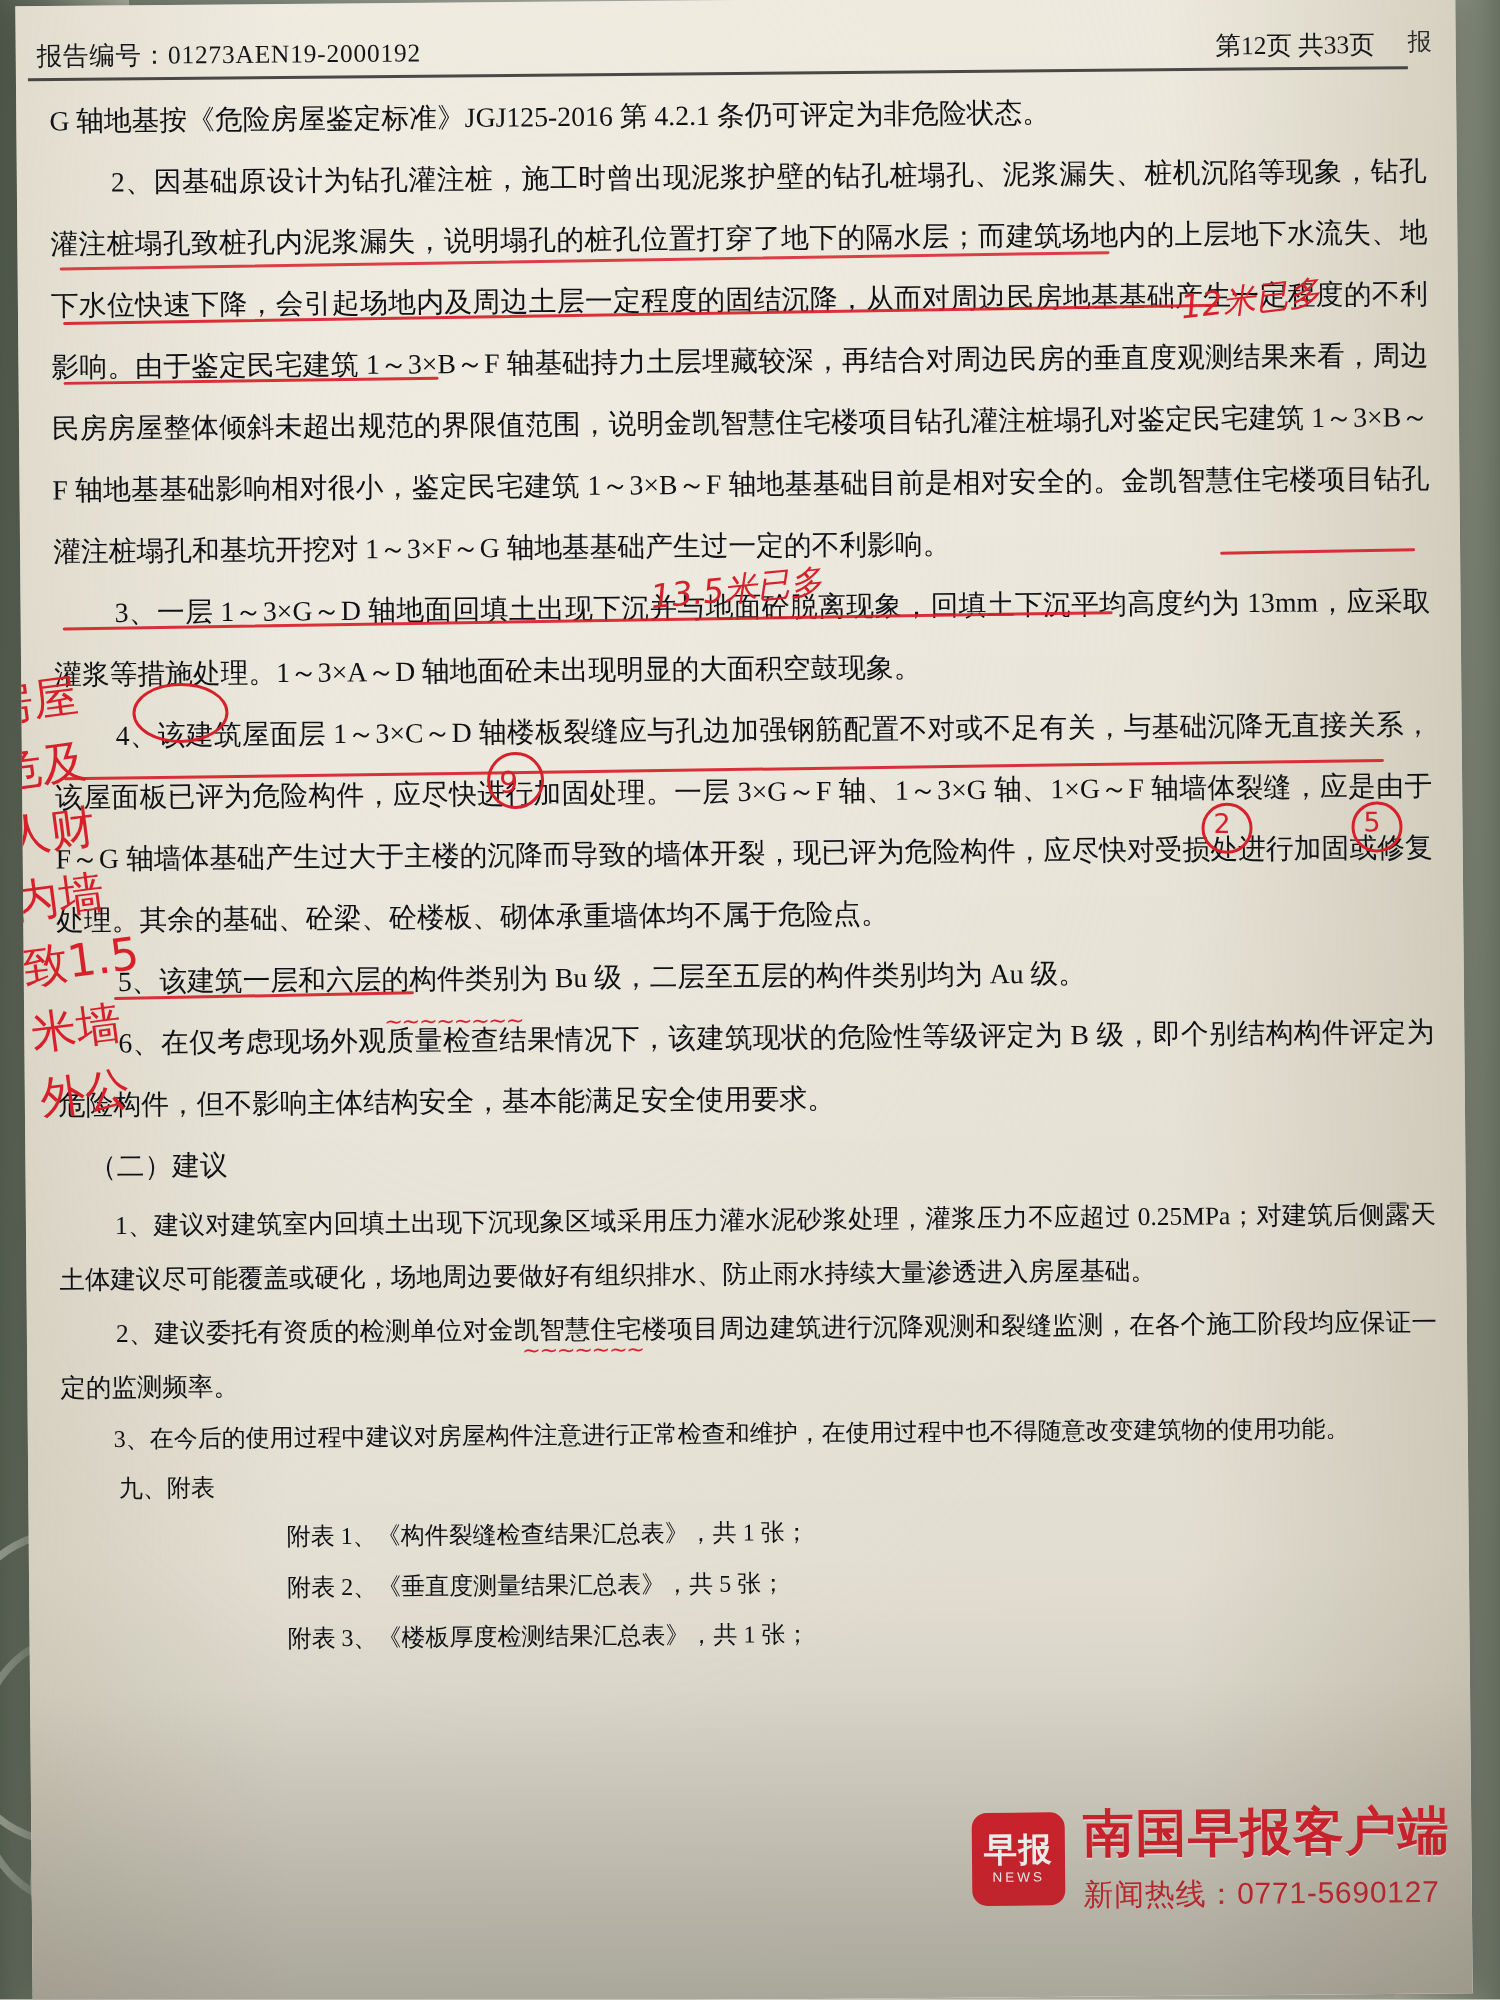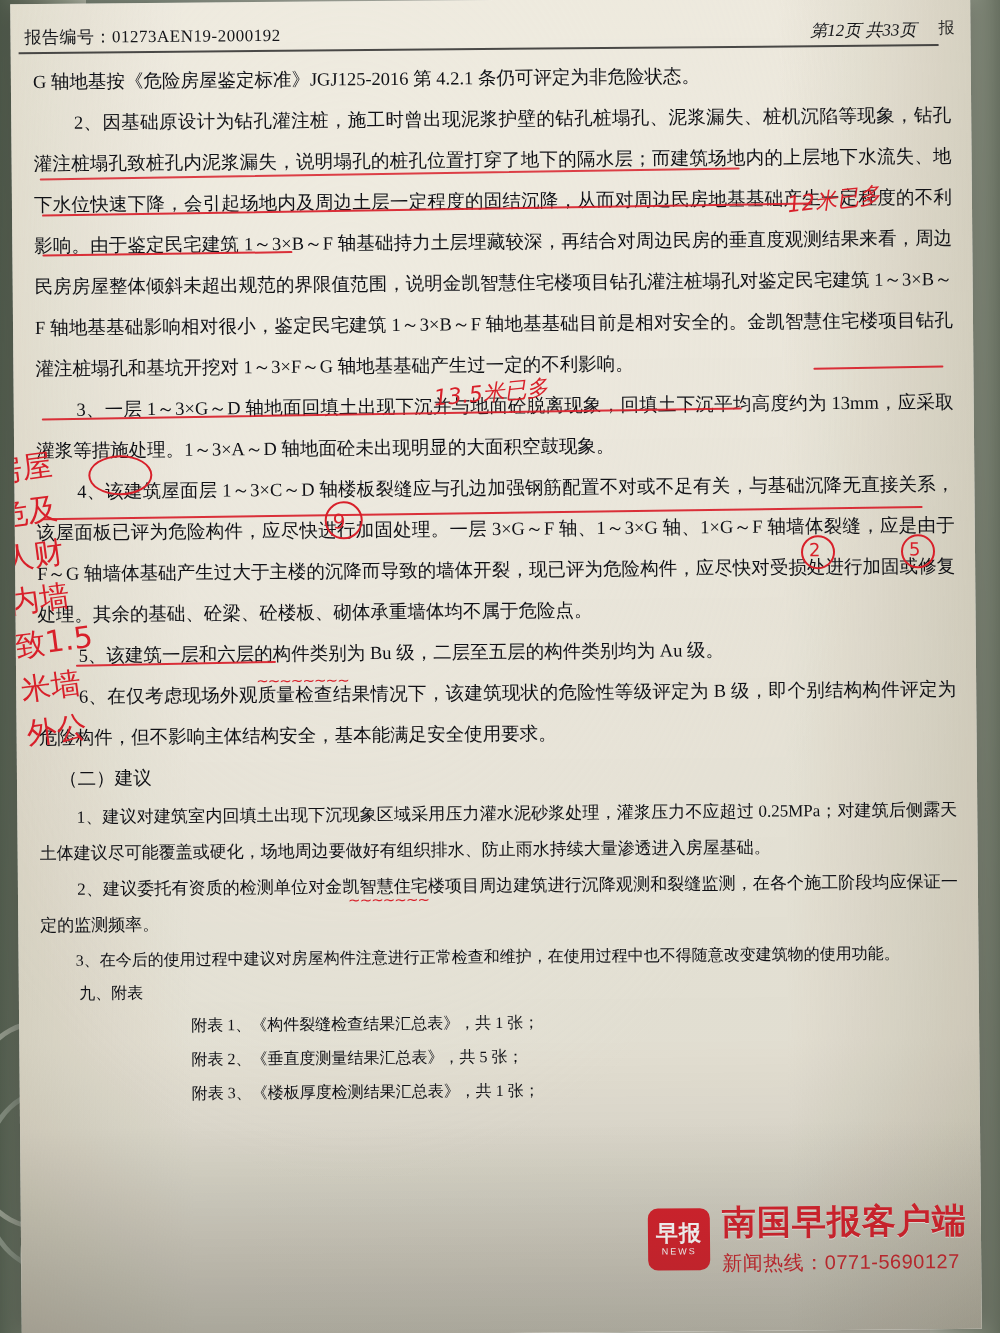--- a/index.html
+++ b/index.html
@@ -53,21 +53,21 @@
     pointer-events:none;
   }
   .sheet-inner{position:absolute;inset:0;padding:0;}
 
   
   .hdr{
     position:absolute;left:14px;top:22px;width:930px;
     font-size:17px;color:#15161a;display:flex;justify-content:space-between;align-items:flex-start;
   }
   .hdr .rep{letter-spacing:.5px;}
-  .hdr .pg{margin-right:6px;font-style:italic;}
+  .hdr .pg{margin-right:6px;}
   .hdr .edge{font-size:16px;color:#2a2a2a;}
   .hdr-rule{position:absolute;left:8px;top:48px;width:920px;height:2px;background:#2b2b2b;opacity:.85;}
 
   
   .body{
     position:absolute;left:22px;top:58px;width:918px;
     font-size:18.5px;line-height:41px;color:#101116;text-align:justify;
   }
   .p{margin:0;}
   .ind{text-indent:2.2em;}

